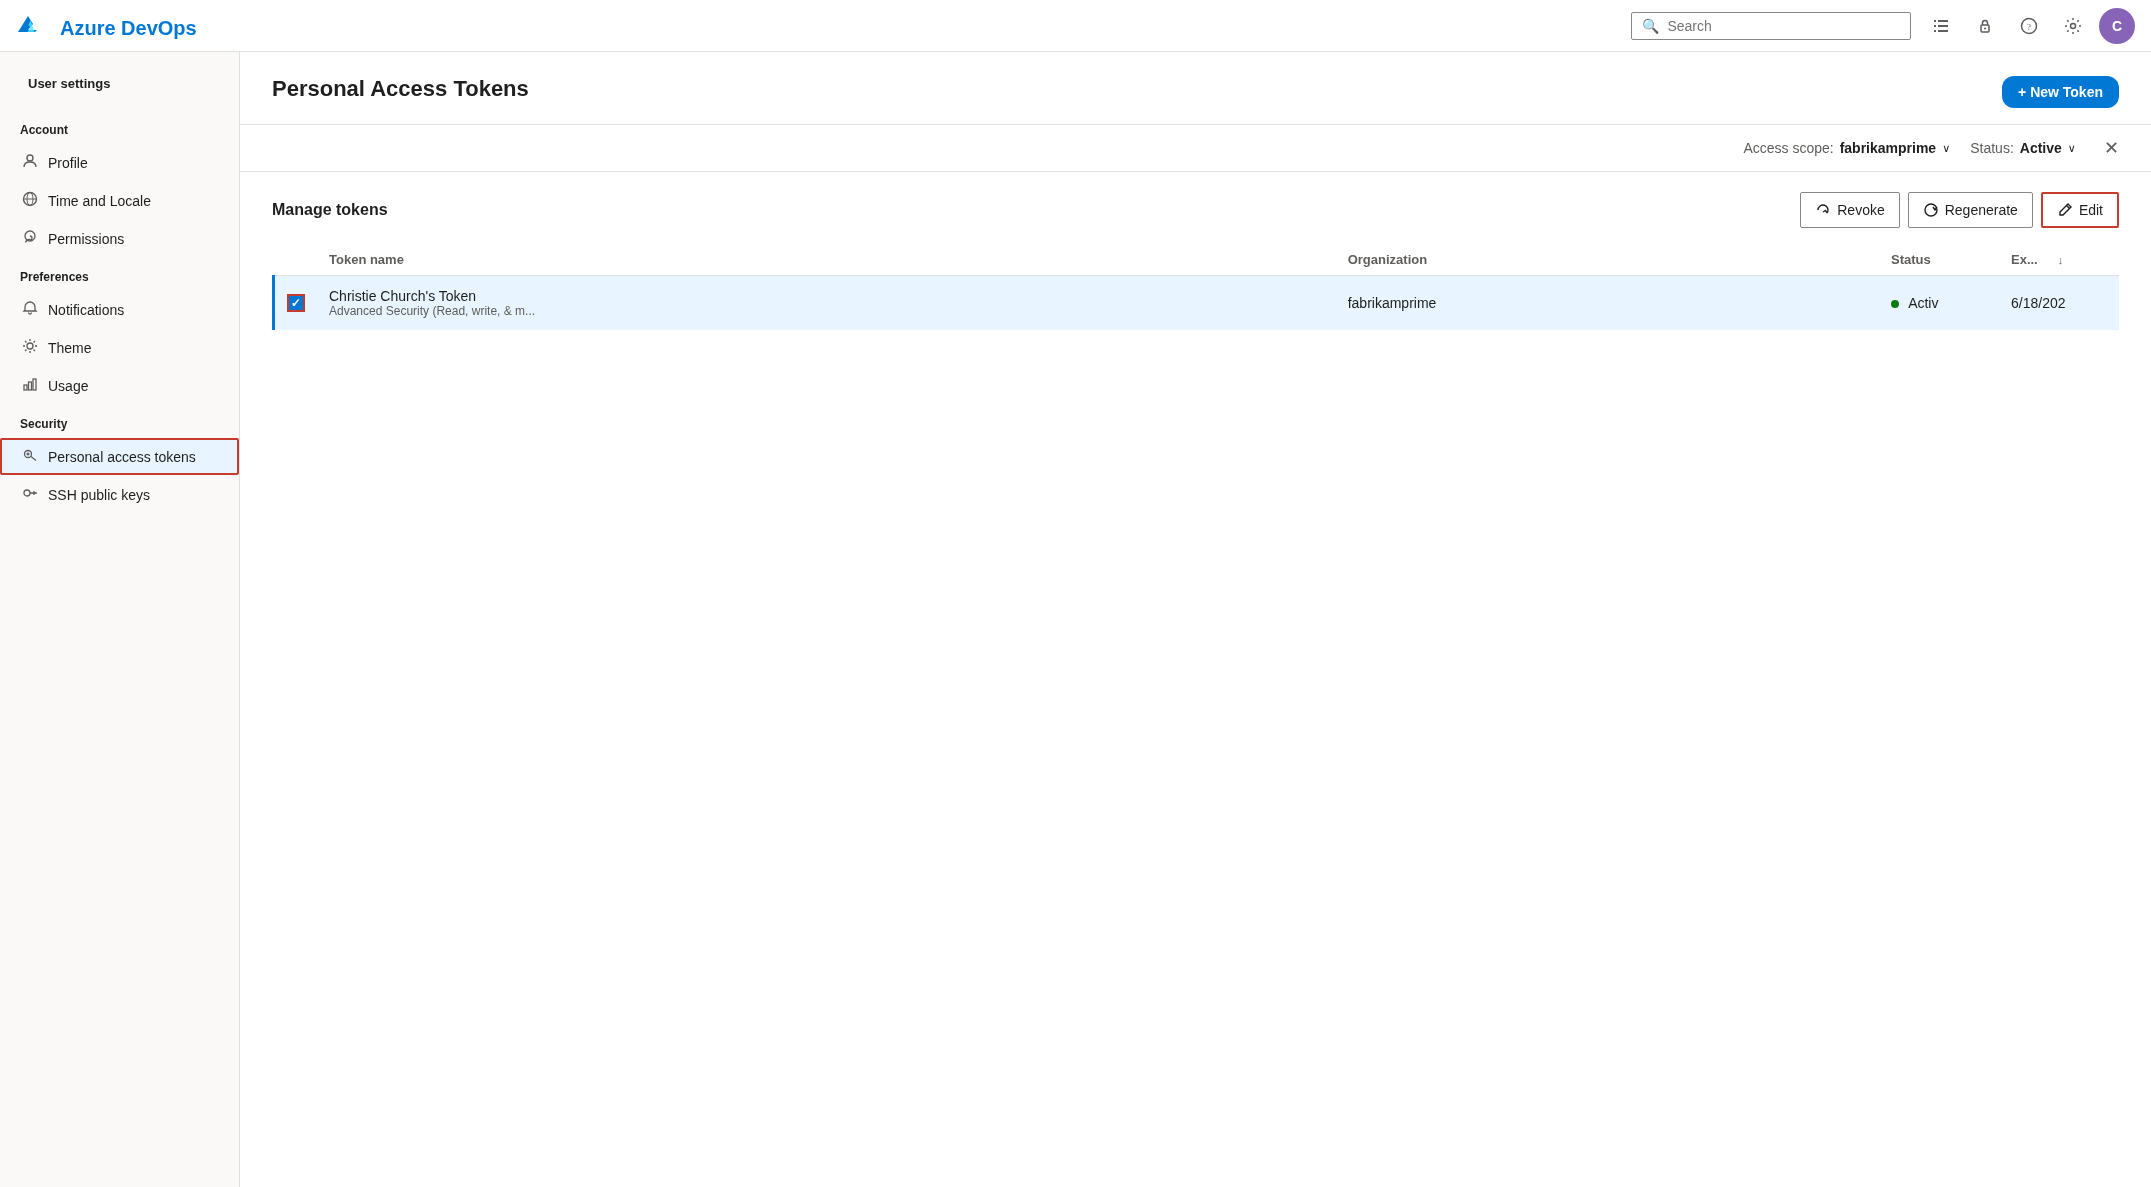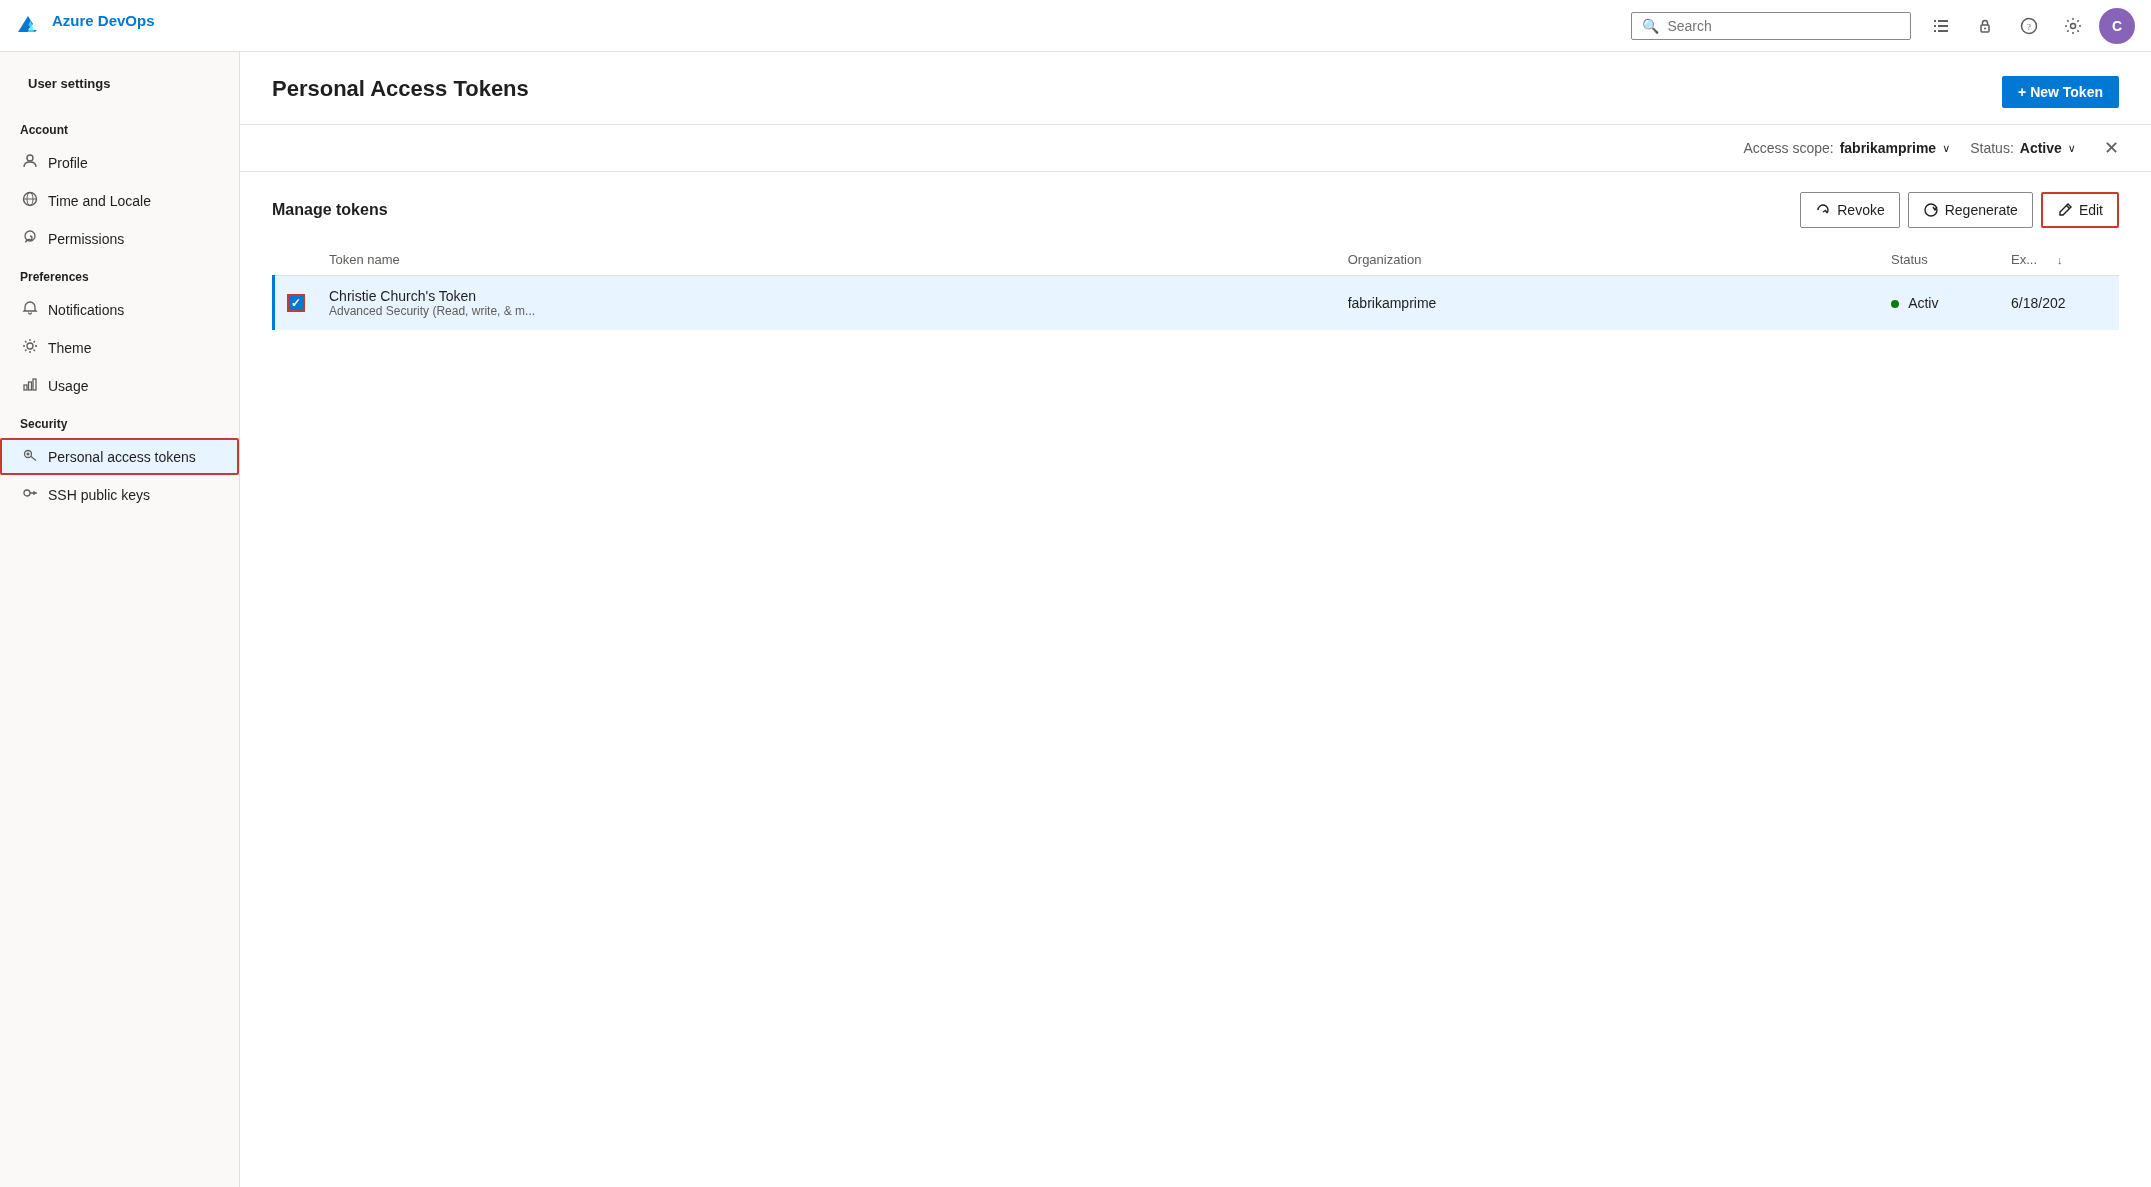--- a/index.html
+++ b/index.html
@@ -10,25 +10,25 @@
       display: flex;
       align-items: center;
       height: 52px;
       background: #fff;
       border-bottom: 1px solid #e0e0e0;
       padding: 0 16px;
       gap: 12px;
     }
     .topnav-brand {
       display: flex;
-      align-items: flex-start;
-      gap: 8px;
+      align-items: flex-end;
+      gap: 16px;
       color: #0078d4;
       font-weight: 600;
-      font-size: 15px;
+      font-size: 20px;
       text-decoration: none;
     }
     .brand-icon {
       width: 28px;
       height: 28px;
     }
     .topnav-spacer { flex: 1; }
     .search-bar {
       display: flex;
       align-items: center;
@@ -158,21 +158,21 @@
       display: flex;
       align-items: center;
       gap: 6px;
       background: #0078d4;
       color: #fff;
       border: none;
       padding: 8px 16px;
       font-size: 14px;
       font-weight: 600;
       cursor: pointer;
-      border-radius: 2px;
+      border-radius: 12px;
       white-space: nowrap;
     }
 
     
     .filter-bar {
       display: flex;
       align-items: center;
       justify-content: flex-end;
       padding: 12px 32px;
       gap: 20px;
@@ -239,21 +239,21 @@
       border-collapse: collapse;
     }
     .tokens-table thead tr {
       border-bottom: 1px solid #e0e0e0;
     }
     .tokens-table th {
       text-align: left;
       padding: 8px 12px;
       font-size: 13px;
       color: #605e5c;
-      font-weight: 400;
+      font-weight: 700;
     }
     .tokens-table td {
       padding: 12px 12px;
       font-size: 14px;
       color: #1f1f1f;
       vertical-align: middle;
     }
     .tokens-table tbody tr.selected {
       background: #e8f4ff;
       border-left: 3px solid #0078d4;

